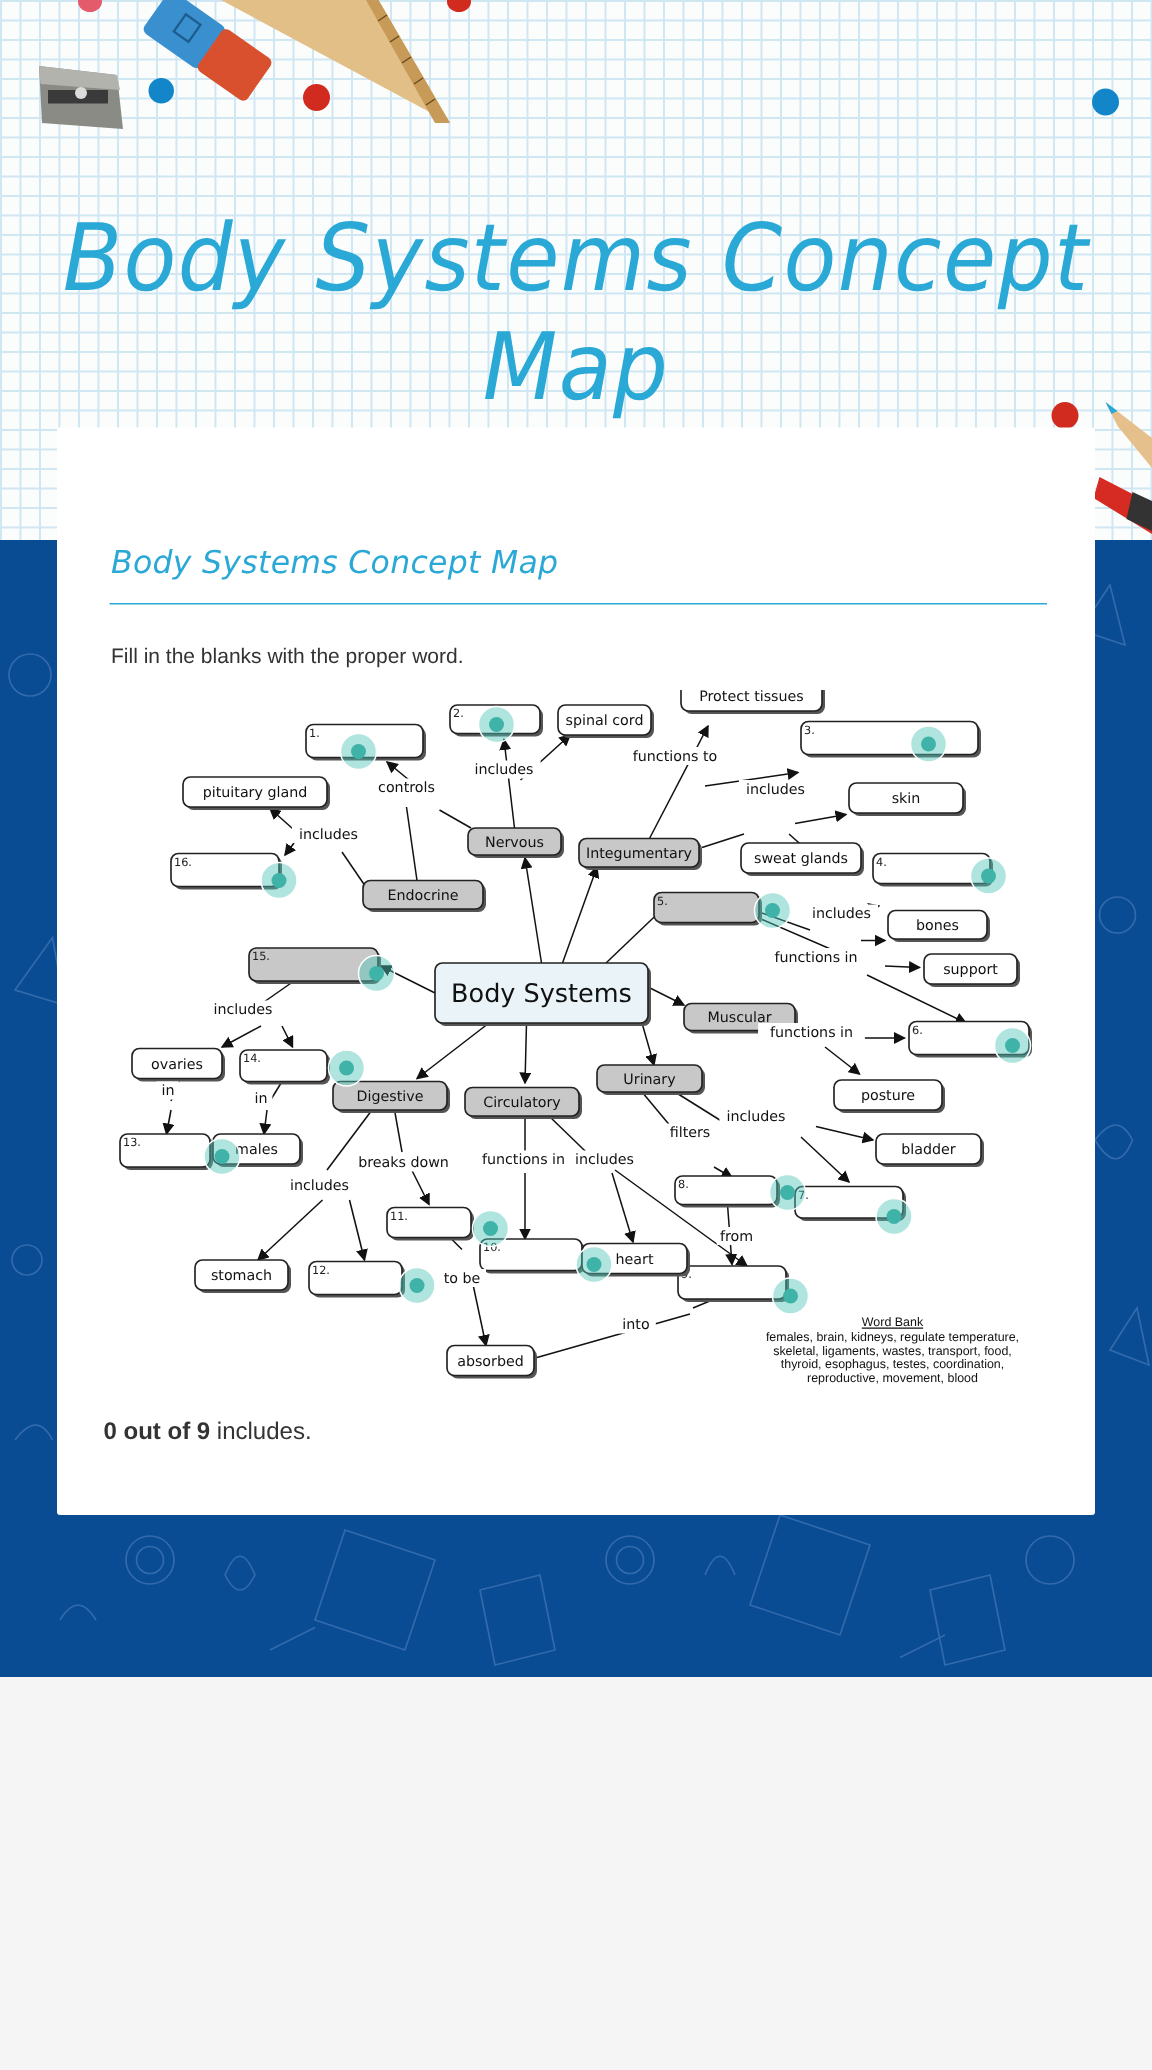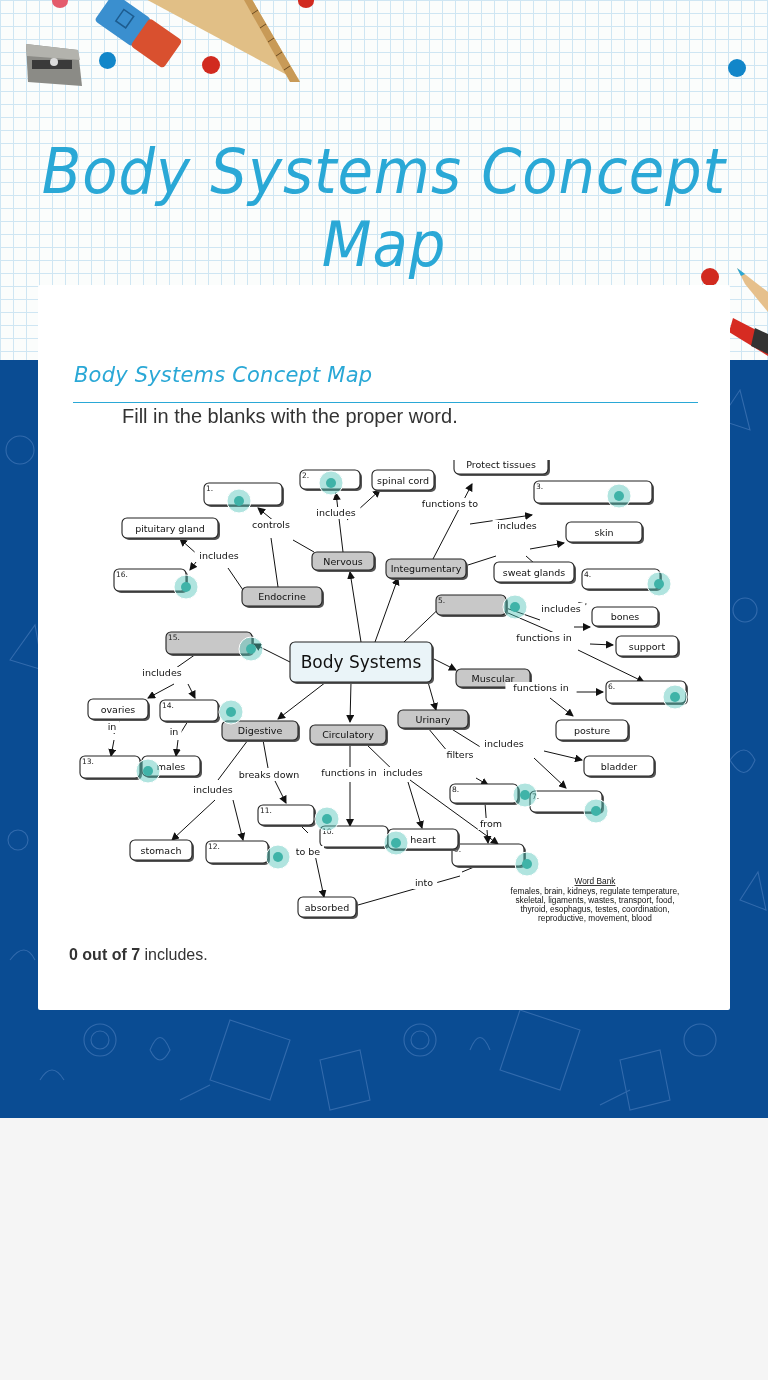--- a/index.html
+++ b/index.html
@@ -35,21 +35,21 @@
   .card {
     position: absolute; left: 38px; top: 285px; width: 692px; height: 725px;
     background: #ffffff; border-radius: 2px;
   }
   .card-title {
     position: absolute; left: 36px; top: 78px;
     font-family: "DejaVu Sans", sans-serif; font-style: italic; font-weight: 200;
     font-size: 21px; color: #2aa8d6; letter-spacing: 0.2px;
   }
   .card-rule { position: absolute; left: 35px; top: 117px; width: 625px; height: 1px; background: #2aa8d6; }
-  .instructions { position: absolute; left: 36px; top: 120px; font-size: 20px; color: #333; margin-left: 48px; }
+  .instructions { position: absolute; left: 36px; top: 144px; font-size: 14px; color: #333; }
   .map-wrap { position: absolute; left: 40px; top: 175px; width: 620px; height: 480px; }
   .progress { position: absolute; left: 31px; top: 661px; font-size: 16px; color: #333; }
   .progress b { font-weight: 700; }
 
   .node-text { font-family: "DejaVu Sans", sans-serif; fill: #111; }
   .link-text { font-family: "DejaVu Sans", sans-serif; font-size: 9.5px; fill: #111; }
   .num-text { font-family: "DejaVu Sans", sans-serif; font-size: 7.5px; fill: #222; }
   .wb { font-family: "Liberation Sans", sans-serif; font-size: 8.3px; fill: #111; }
   .hotspot { cursor: pointer; }
 </style>
@@ -503,15 +503,15 @@
         <text class="wb" x="517" y="424" text-anchor="middle" text-decoration="underline">Word Bank</text>
         <text class="wb" x="517" y="434" text-anchor="middle">females, brain, kidneys, regulate temperature,</text>
         <text class="wb" x="517" y="443" text-anchor="middle">skeletal, ligaments, wastes, transport, food,</text>
         <text class="wb" x="517" y="452" text-anchor="middle">thyroid, esophagus, testes, coordination,</text>
         <text class="wb" x="517" y="461" text-anchor="middle">reproductive, movement, blood</text>
       </g>
     </svg>
   </div>
 
   <div class="progress">
-    <b>0 out of 7</b><span> includes.</span>
+    <b>0 out of 9</b><span> includes.</span>
   </div>
 </div>
 
 </body></html>

